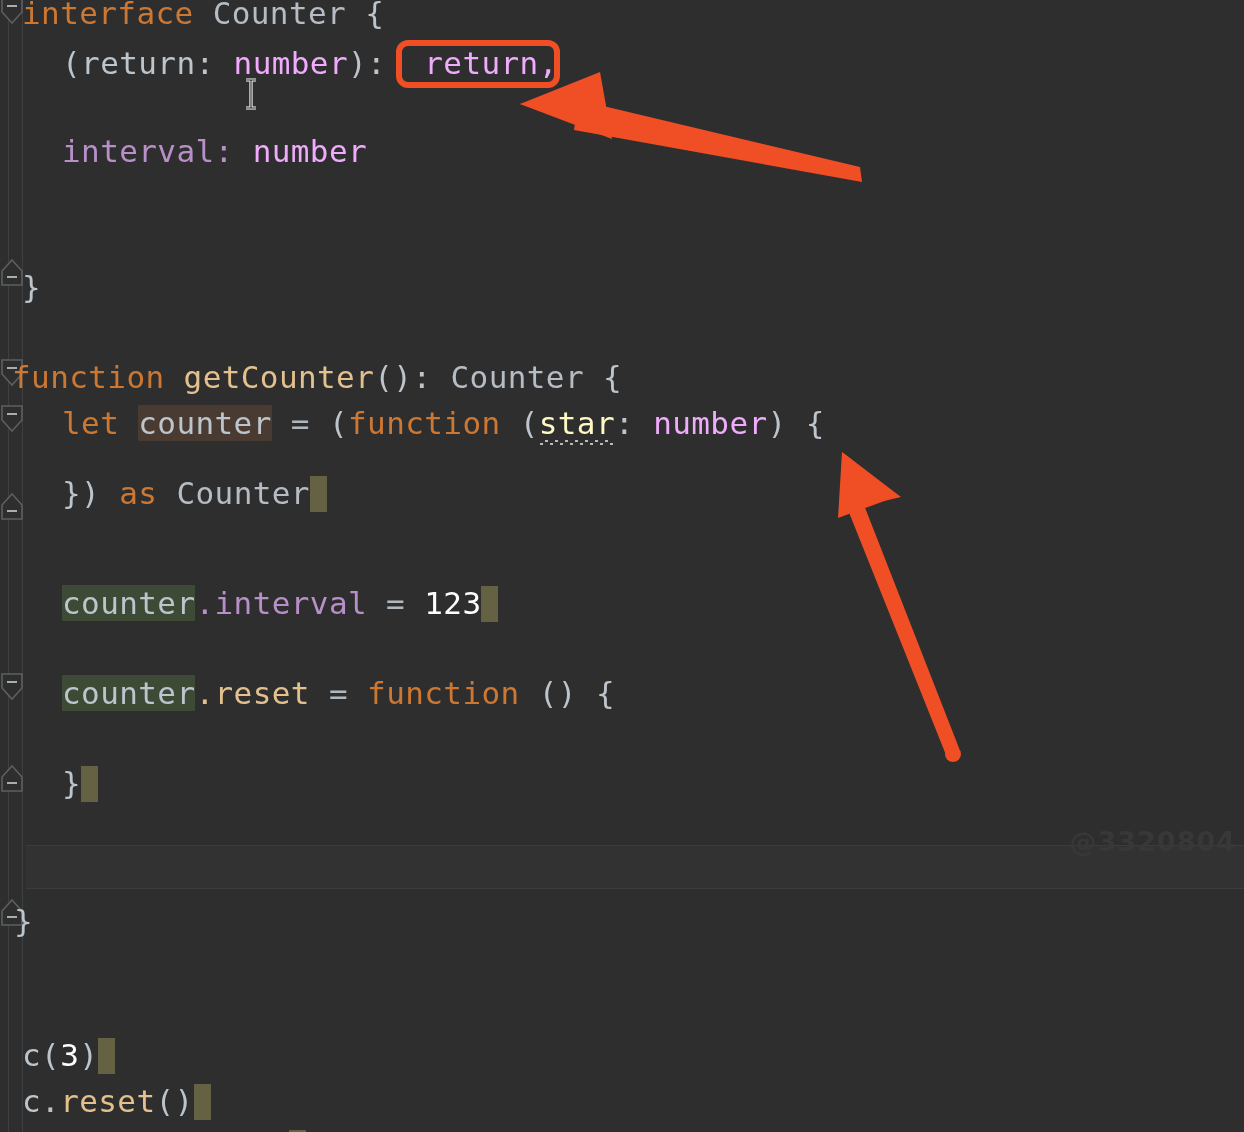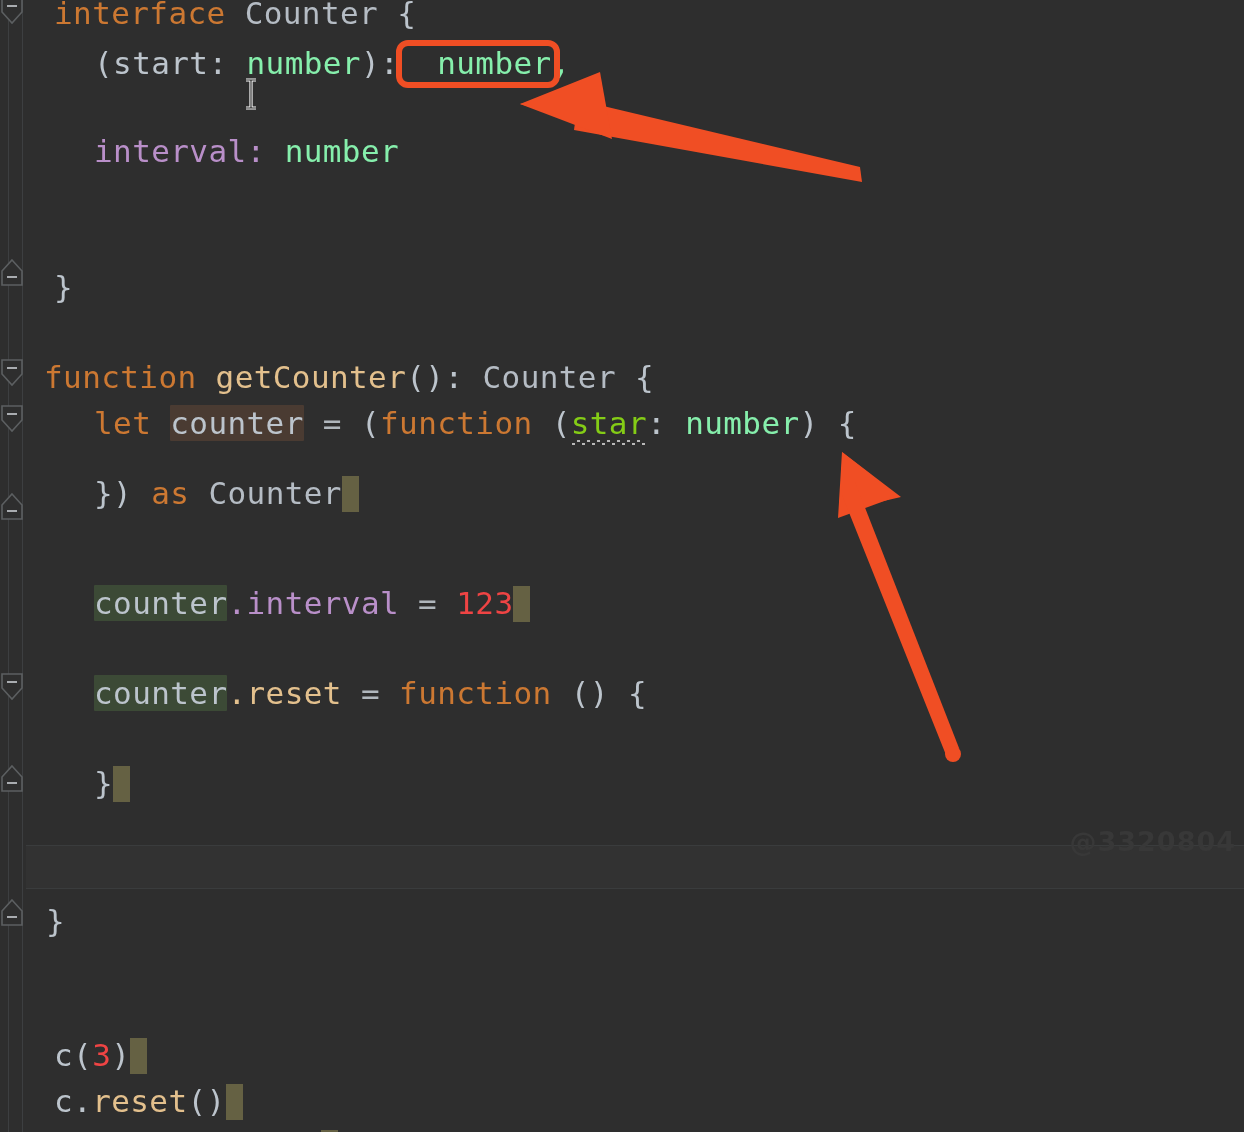--- a/index.html
+++ b/index.html
@@ -44,57 +44,56 @@
   }
 
   
   .code {
     position: absolute; left: 0; top: 0;
     width: 1010px; height: 1132px;
     font-size: 31px;
     line-height: 50px;
     letter-spacing: 0.4px;
     white-space: pre;
-    margin-left: 32px;
   }
   .ln {
     position: absolute;
     left: 22px;
     height: 50px;
     white-space: pre;
   }
 
   
   .kw      { color: #cc7832; }          
   .plain   { color: #bcc4cc; }          
-  .type    { color: #86efac; }          
+  .type    { color: #f0abfc; }          
   .cls     { color: #b5bcc4; }          
   .fn      { color: #e3c08d; }          
   .prop    { color: #b98fc9; }          
-  .num     { color: #ef4444; }          
+  .num     { color: #ffffff; }          
   .punct   { color: #bcc4cc; }
   .op      { color: #b0b7bd; }
 
   
   .hl-write { background: #4a3b32; border-radius: 1px; }
   .hl-read  { background: #3c4a36; border-radius: 1px; }
 
   
   .chip {
     display: inline-block;
     width: 17px; height: 36px;
     vertical-align: -8px;
     background: #6e6a46;
     opacity: .85;
   }
 
   
   .wavy {
     position: relative;
-    color: #84cc16;
+    color: #fef9c3;
   }
   .wavy::after {
     content: "";
     position: absolute;
     left: 0; right: 0; bottom: -4px;
     height: 5px;
     background-image:
       radial-gradient(circle at 2.5px 4.5px, #b9b9b9 1.6px, transparent 1.8px),
       radial-gradient(circle at 7.5px 0.5px, #b9b9b9 1.6px, transparent 1.8px);
     background-size: 10px 5px;
@@ -200,21 +199,21 @@
       </svg>
     </div>
   </div>
 
   <div class="code">
 
     
     <div class="ln" style="top:-12px"><span class="kw">interface</span><span class="plain"> </span><span class="cls">Counter</span><span class="plain"> </span><span class="punct">{</span></div>
 
     
-    <div class="ln" style="top:38px;left:62px"><span class="plain">(start:</span><span class="plain"> </span><span class="type">number</span><span class="plain">):</span><span class="plain">  </span><span class="type">number,</span></div>
+    <div class="ln" style="top:38px;left:62px"><span class="plain">(return:</span><span class="plain"> </span><span class="type">number</span><span class="plain">):</span><span class="plain">  </span><span class="type">return,</span></div>
 
     
     <div class="ln" style="top:126px;left:62px"><span class="prop">interval:</span><span class="plain"> </span><span class="type">number</span></div>
 
     
 
     
     <div class="ln" style="top:262px;left:22px"><span class="punct">}</span></div>
 
     

